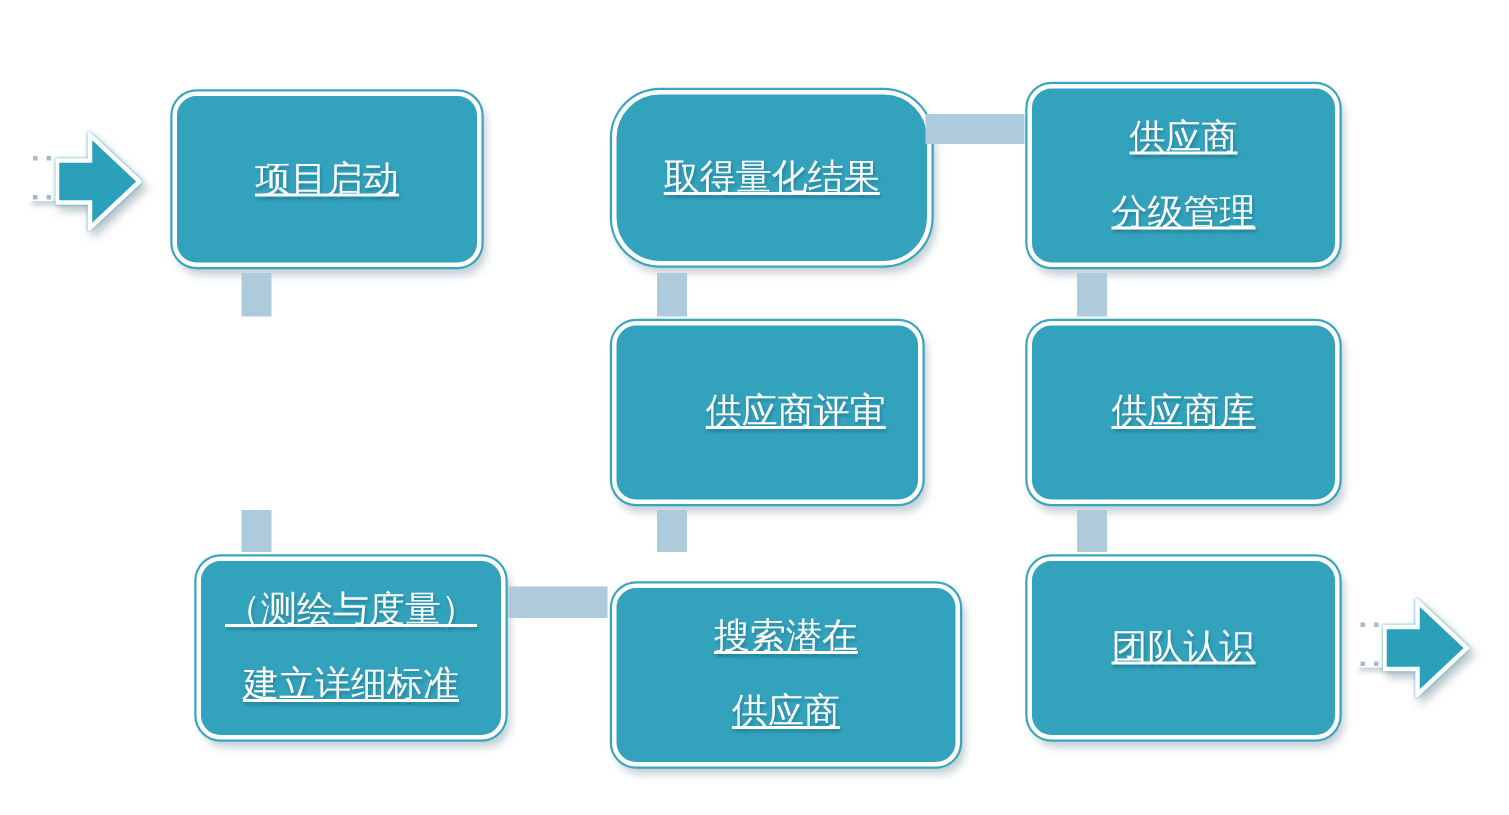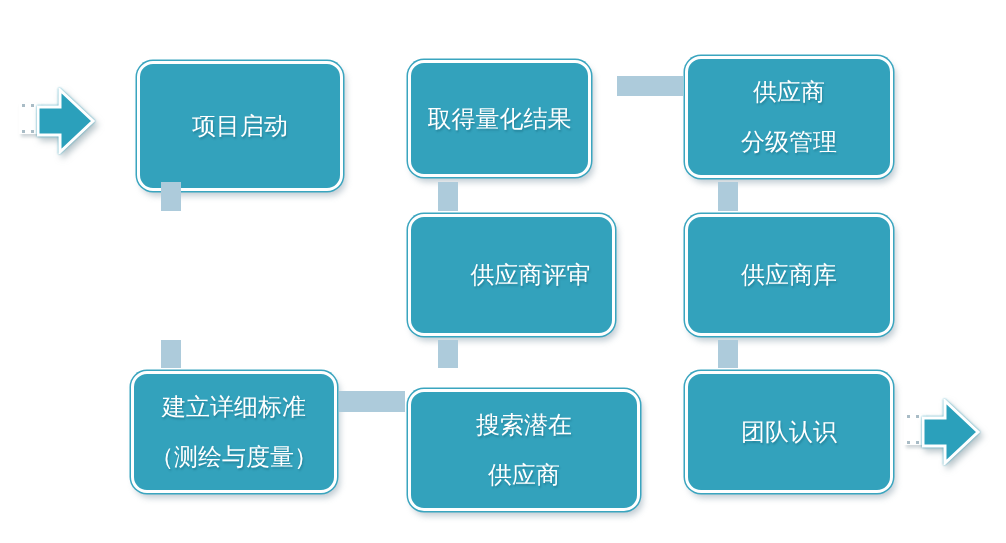--- a/index.html
+++ b/index.html
@@ -19,20 +19,21 @@
     display:flex;flex-direction:column;align-items:center;justify-content:center;
     color:#ffffff;
     font-size:24px;
     text-align:center;
     box-sizing:border-box;
   }
   .box .line{
     line-height:50px;
     white-space:nowrap;
     text-shadow:1px 2px 2px rgba(0,60,80,0.28);
+    text-decoration:underline;
   }
   .conn{
     position:absolute;
     background:#adcbdb;
   }
   .flow-arrow{
     position:absolute;
     width:100px;height:70px;
   }
   .flow-arrow .stub{
@@ -60,29 +61,29 @@
     <span class="stub"></span>
     <span class="dot" style="left:5px;top:16px;"></span>
     <span class="dot" style="left:14px;top:16px;"></span>
     <span class="dot" style="left:5px;top:42px;"></span>
     <span class="dot" style="left:14px;top:42px;"></span>
     <svg width="58" height="66" viewBox="0 0 58 66">
       <polygon points="1,19 23,19 23,2 56,33 23,64 23,47 1,47" fill="#2ba0bb" stroke="#ffffff" stroke-width="3" stroke-linejoin="miter"></polygon>
     </svg>
   </div>
 
-  <div class="box" style="left:137px;top:61px;width:206px;height:130px;">
+  <div class="box" style="left:115px;top:61px;width:206px;height:117px;">
     <span class="line">项目启动</span>
   </div>
   <div class="box" style="left:131px;top:371px;width:206px;height:122px;">
+    <span class="line">（测绘与度量）</span>
     <span class="line">建立详细标准</span>
-    <span class="line">（测绘与度量）</span>
   </div>
 
-  <div class="box" style="left:408px;top:60px;width:183px;height:117px;">
+  <div class="box" style="left:408px;top:60px;width:213px;height:117px;border-radius:32px;">
     <span class="line">取得量化结果</span>
   </div>
   <div class="box" style="left:408px;top:214px;width:207px;height:122px;padding-left:38px;">
     <span class="line">供应商评审</span>
   </div>
   <div class="box" style="left:408px;top:389px;width:232px;height:122px;">
     <span class="line">搜索潜在</span>
     <span class="line">供应商</span>
   </div>
 

